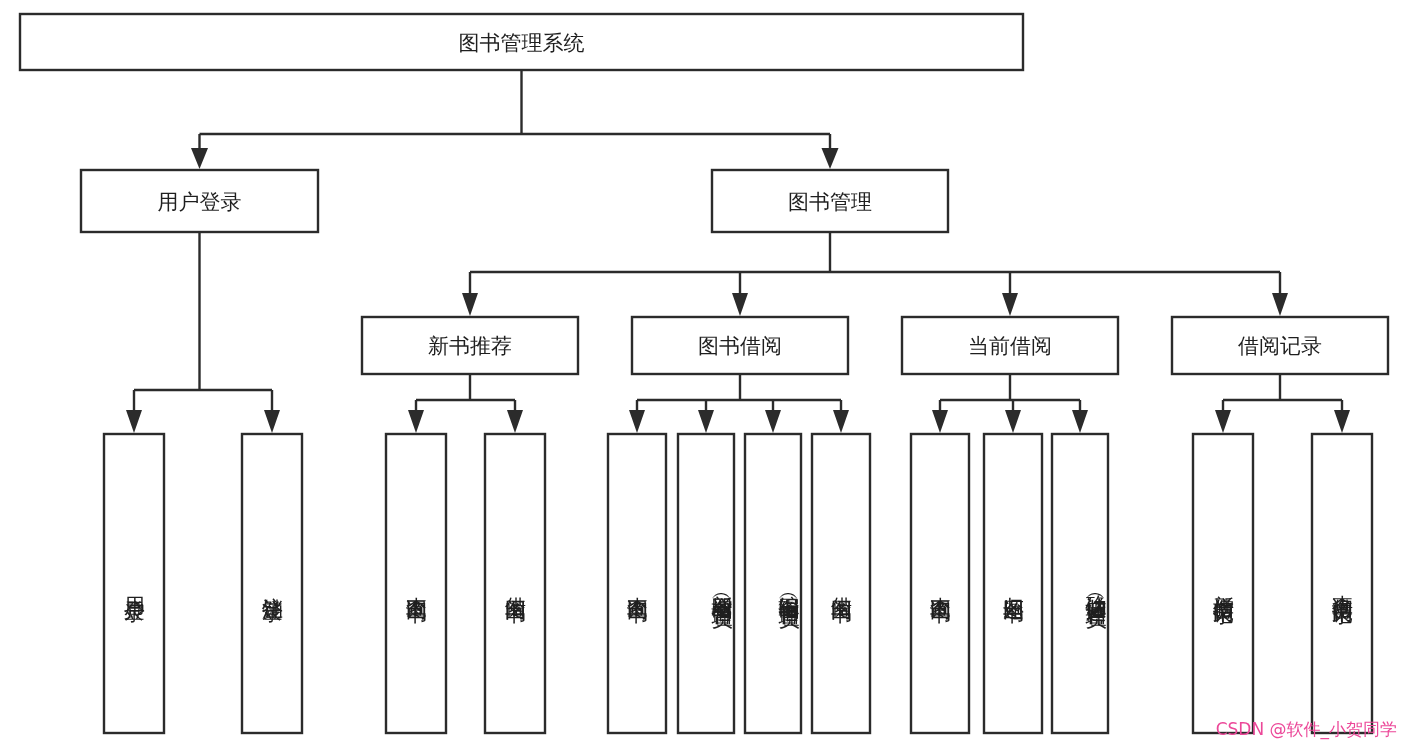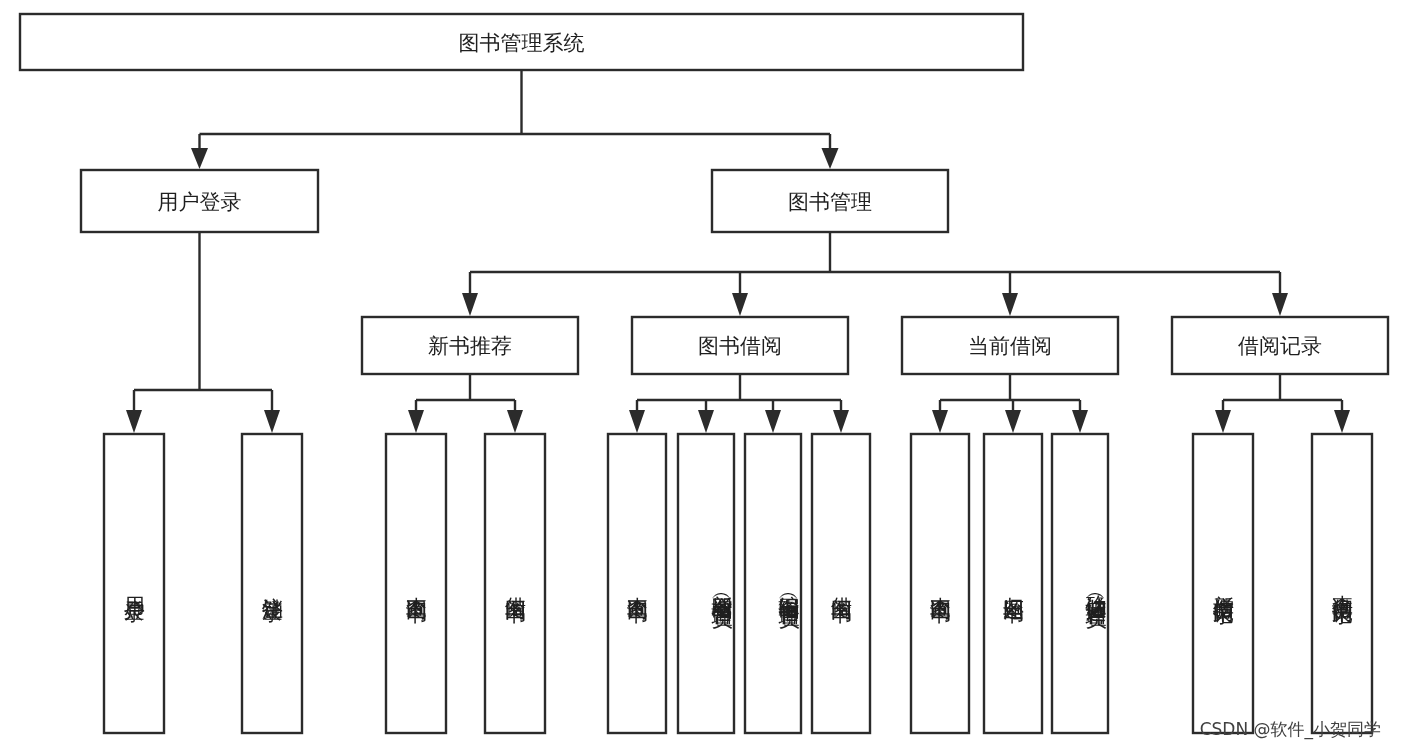--- a/index.html
+++ b/index.html
@@ -44,25 +44,25 @@
   }
   .node-label-h {
     fill: #1f1f1f;
     font-family: "DejaVu Sans", "Liberation Sans", sans-serif;
     font-size: 21px;
     text-anchor: middle;
     dominant-baseline: central;
   }
   .watermark-text {
     position: absolute;
-    right: 24px;
+    right: 8px;
     bottom: 6px;
     font-family: "DejaVu Sans", "Liberation Sans", sans-serif;
     font-size: 17px;
-    color: #404040;
+    color: #ec4899;
     white-space: nowrap;
     user-select: none;
   }
 </style>
 </head>
 <body>
 
 <div id="diagram-root">
 
   <svg class="flow" viewBox="0 0 1405 747" xmlns="http://www.w3.org/2000/svg">

